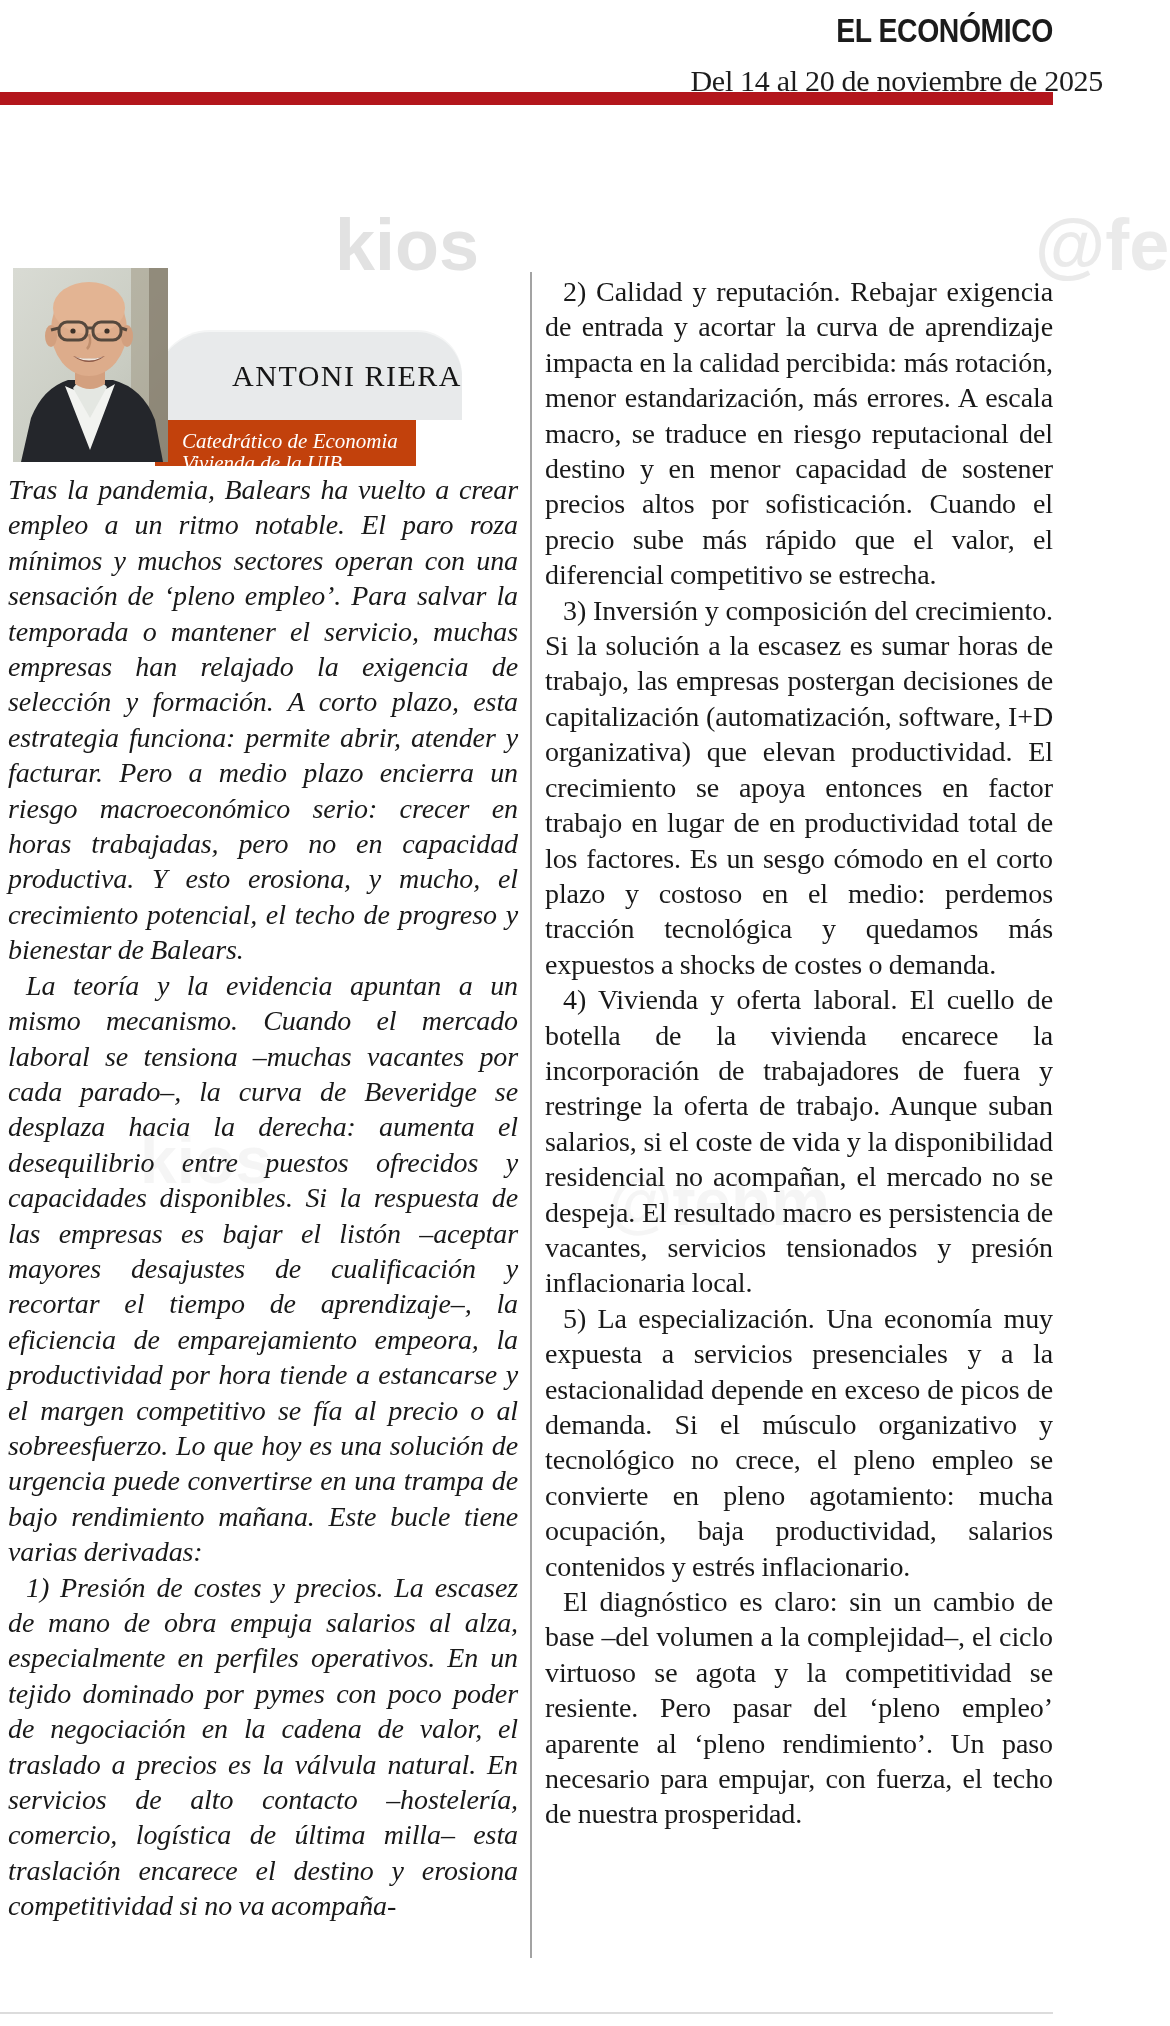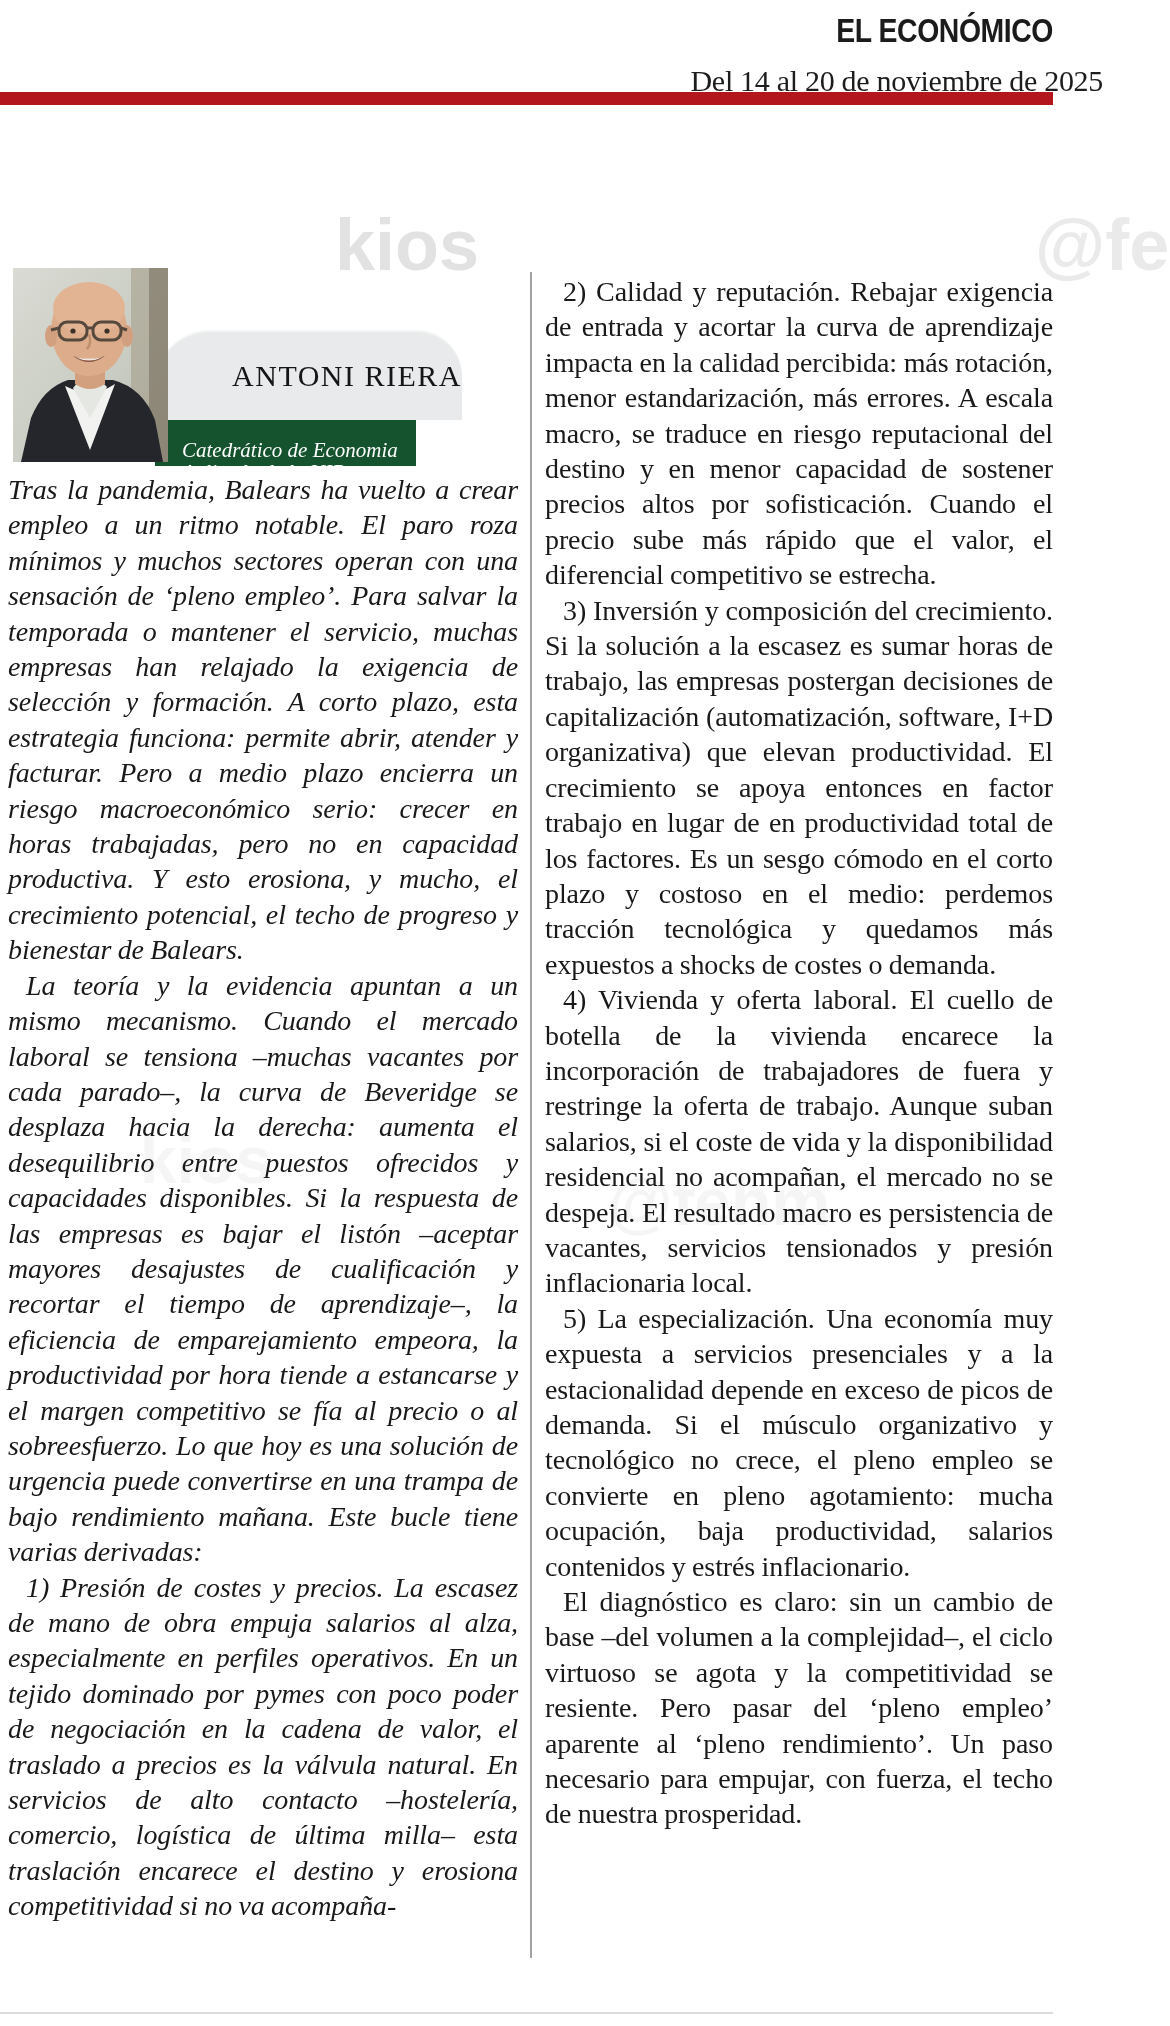--- a/index.html
+++ b/index.html
@@ -47,23 +47,23 @@
     background:#e8eaeb;border-top-left-radius:55px;border-top-right-radius:45px;
     box-shadow:0 -2px 0 #f4f5f5;
     display:flex;align-items:center;justify-content:flex-end;
   }
   .author-name-plate span{
     padding-left:34px;font-family:"Liberation Serif",serif;font-size:30px;
     letter-spacing:1.5px;color:#161616;white-space:nowrap;
   }
   .author-role-plate{
     position:absolute;left:155px;top:420px;width:261px;height:46px;z-index:2;
-    background:#14532d;color:#ffffff;
+    background:#c2410c;color:#ffffff;
     font-family:"Liberation Serif",serif;font-style:italic;
-    font-size:21px;line-height:22px;padding-top:19px;box-sizing:border-box;
+    font-size:21px;line-height:22px;padding-top:10px;box-sizing:border-box;
   }
   .author-role-plate div{padding-left:27px;white-space:nowrap;}
   
   .col{position:absolute;z-index:1;}
   .col-left{left:8px;top:472px;width:510px;font-style:italic;}
   .col-right{left:545px;top:274px;width:508px;}
   .col-divider{position:absolute;left:530px;top:272px;width:2px;height:1686px;background:#a3a3a3;}
   .para{
     margin:0;text-align:justify;font-family:"Liberation Serif",serif;
     font-size:28px;line-height:35.4px;color:#191919;
@@ -125,21 +125,21 @@
       <path d="M76 66 Q79 76 74 81" fill="none" stroke="#c08f6e" stroke-width="2.5"></path>
       <path d="M60 88 Q76 100 92 88 Q76 94 60 88 Z" fill="#8c5846"></path>
       <path d="M62 89 Q76 96 90 89 Q76 92 62 89 Z" fill="#f0e8df"></path>
     </svg>
   </div>
   <div class="author-name-plate">
     <span>ANTONI RIERA</span>
   </div>
   <div class="author-role-plate">
     <div>Catedrático de Economia</div>
-    <div>Aplicada de la UIB</div>
+    <div>Vivienda de la UIB</div>
   </div>
 
   <div class="col col-left">
     <p class="para">Tras la pandemia, Balears ha vuelto a crear empleo a un ritmo notable. El paro roza mínimos y muchos sectores operan con una sensación de ‘pleno empleo’. Para salvar la temporada o mantener el servicio, muchas empresas han relajado la exigencia de selección y formación. A corto plazo, esta estrategia funciona: permite abrir, atender y facturar. Pero a medio plazo encierra un riesgo macroeconómico serio: crecer en horas trabajadas, pero no en capacidad productiva. Y esto erosiona, y mucho, el crecimiento potencial, el techo de progreso y bienestar de Balears.</p>
     <p class="para indent">La teoría y la evidencia apuntan a un mismo mecanismo. Cuando el mercado laboral se tensiona –muchas vacantes por cada parado–, la curva de Beveridge se desplaza hacia la derecha: aumenta el desequilibrio entre puestos ofrecidos y capacidades disponibles. Si la respuesta de las empresas es bajar el listón –aceptar mayores desajustes de cualificación y recortar el tiempo de aprendizaje–, la eficiencia de emparejamiento empeora, la productividad por hora tiende a estancarse y el margen competitivo se fía al precio o al sobreesfuerzo. Lo que hoy es una solución de urgencia puede convertirse en una trampa de bajo rendimiento mañana. Este bucle tiene varias derivadas:</p>
     <p class="para indent">1) Presión de costes y precios. La escasez de mano de obra empuja salarios al alza, especialmente en perfiles operativos. En un tejido dominado por pymes con poco poder de negociación en la cadena de valor, el traslado a precios es la válvula natural. En servicios de alto contacto –hostelería, comercio, logística de última milla– esta traslación encarece el destino y erosiona competitividad si no va acompaña-</p>
   </div>
 
   <div class="col-divider"></div>
 

